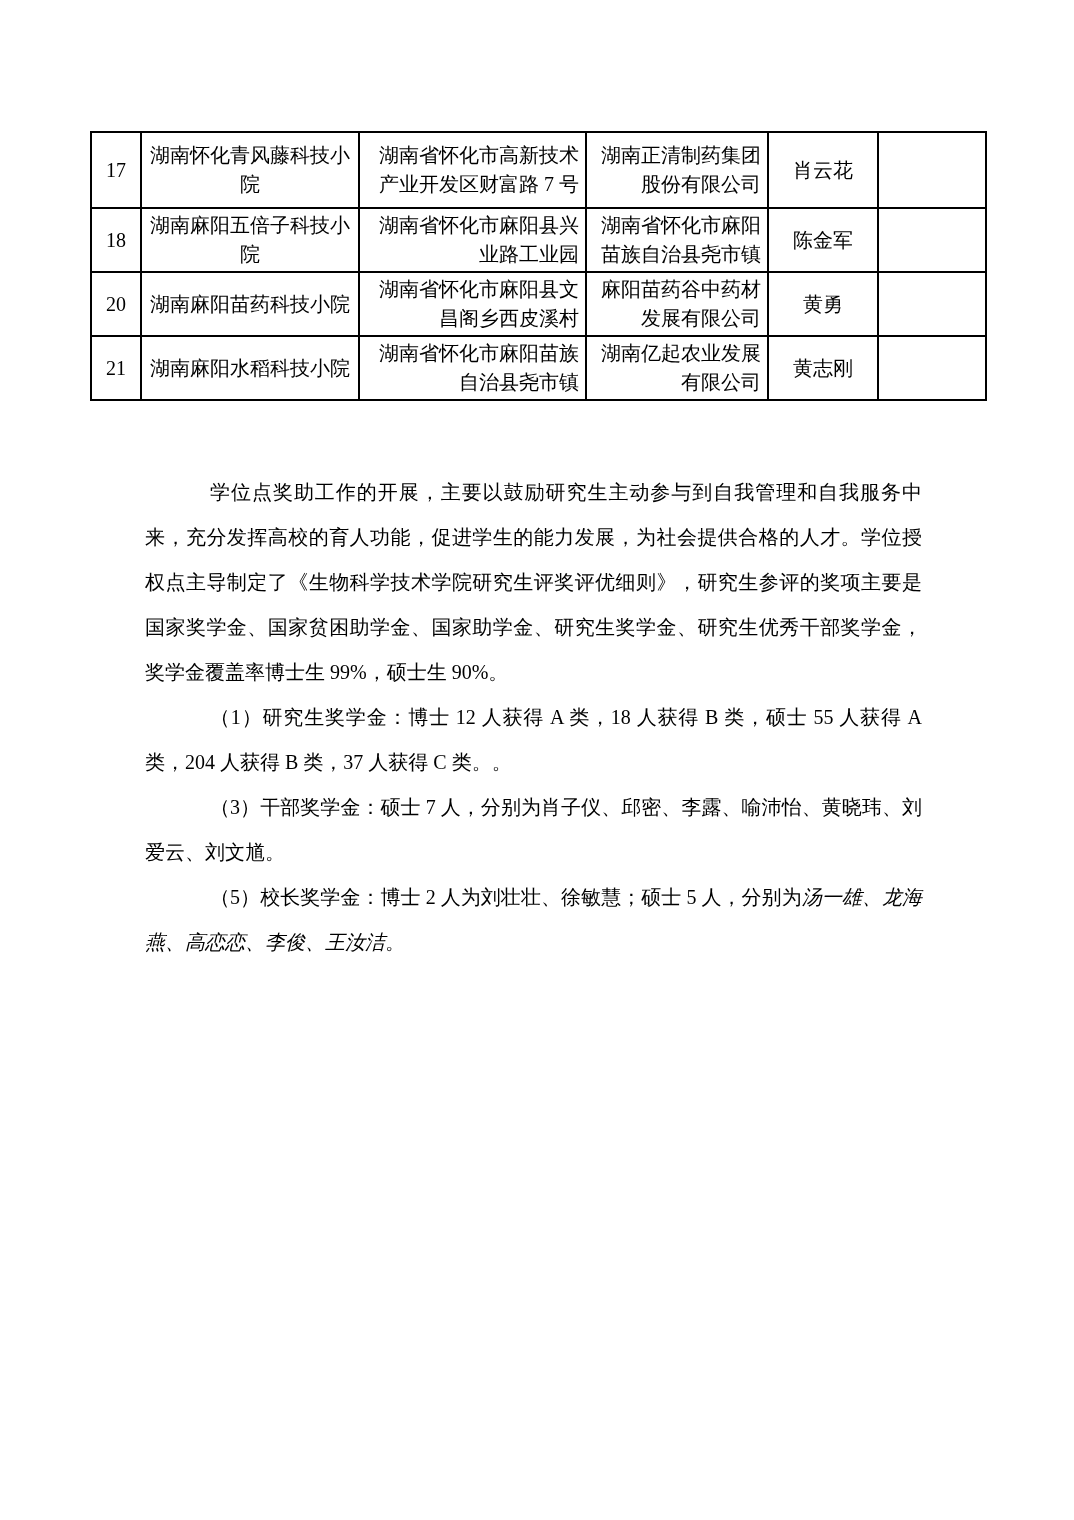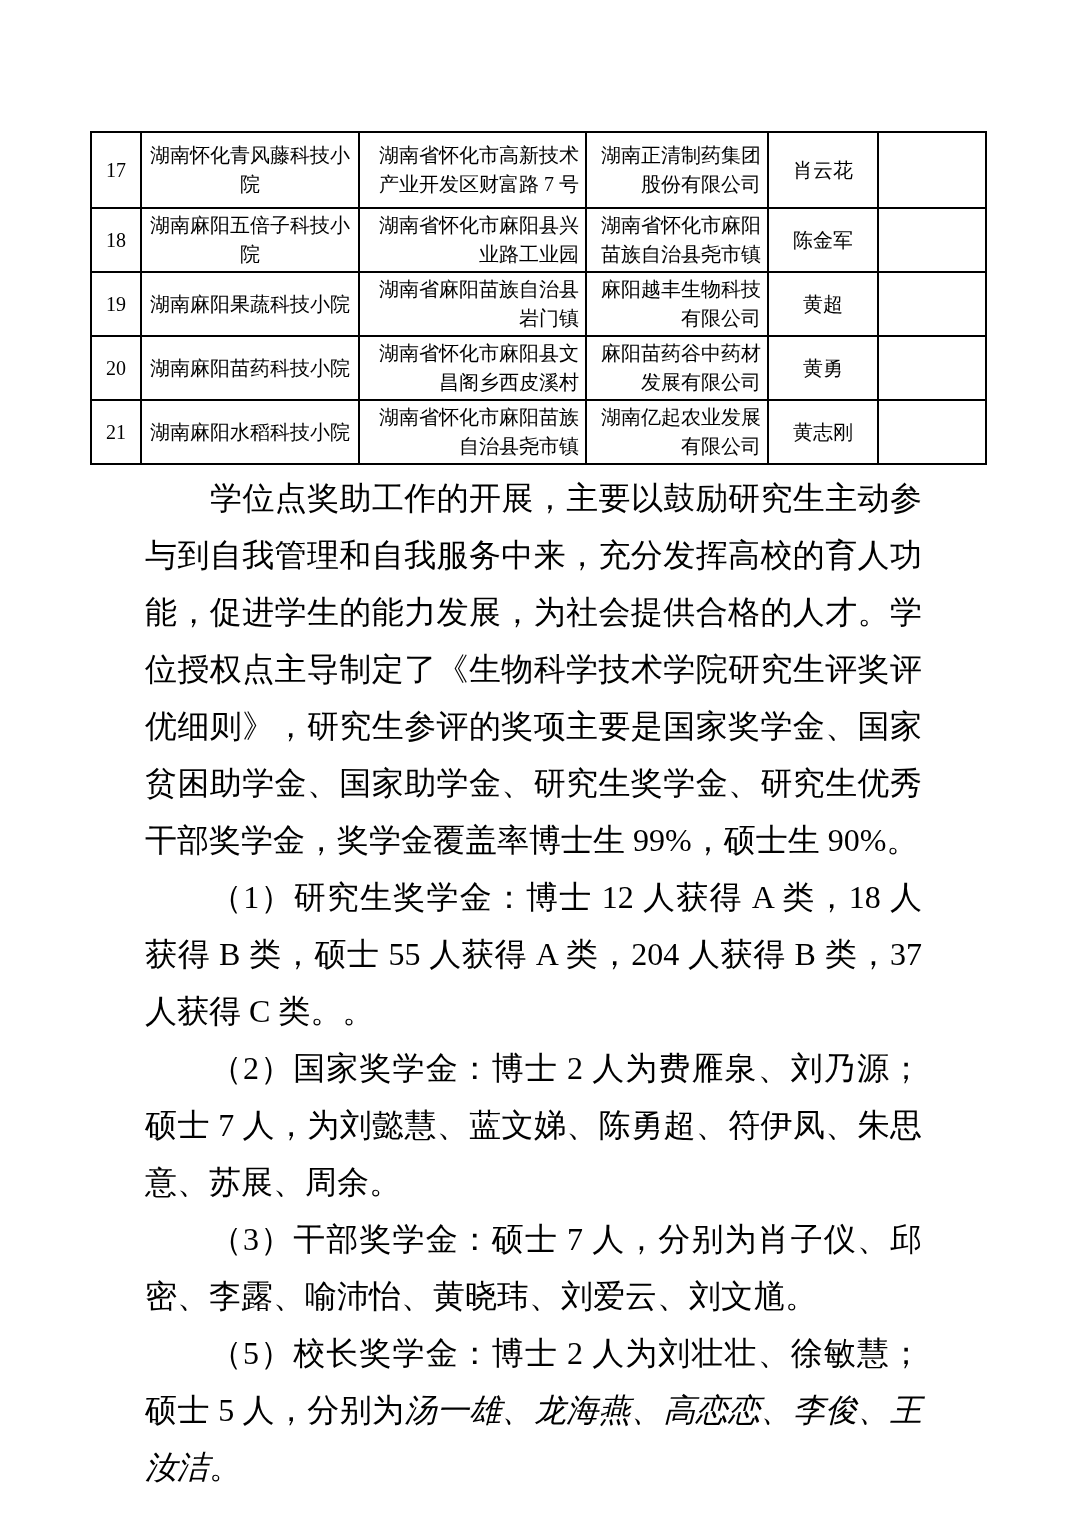--- a/index.html
+++ b/index.html
@@ -59,22 +59,22 @@
   }
   .content h2.sec-heading {
     margin: 0;
     padding-left: 67px;
     font-size: 25px;
     font-weight: bold;
     line-height: 57px;
   }
   .content p.para {
     margin: 0;
-    font-size: 32px;
-    line-height: 57px;
+    font-size: 20px;
+    line-height: 45px;
     text-align: justify;
     text-justify: inter-ideograph;
     text-indent: 65px;
   }
   .italic-names {
     font-style: italic;
   }
 </style>
 </head>
 <body>
@@ -101,28 +101,20 @@
           <td class="c-note"></td>
         </tr>
         <tr class="r18">
           <td class="c-no">18</td>
           <td class="c-name">湖南麻阳五倍子科技小院</td>
           <td class="c-addr">湖南省怀化市麻阳县兴业路工业园</td>
           <td class="c-comp">湖南省怀化市麻阳苗族自治县尧市镇</td>
           <td class="c-person">陈金军</td>
           <td class="c-note"></td>
         </tr>
-        <tr class="r19">
-          <td class="c-no">19</td>
-          <td class="c-name">湖南麻阳果蔬科技小院</td>
-          <td class="c-addr">湖南省麻阳苗族自治县岩门镇</td>
-          <td class="c-comp">麻阳越丰生物科技有限公司</td>
-          <td class="c-person">黄超</td>
-          <td class="c-note"></td>
-        </tr>
         <tr class="r20">
           <td class="c-no">20</td>
           <td class="c-name">湖南麻阳苗药科技小院</td>
           <td class="c-addr">湖南省怀化市麻阳县文昌阁乡西皮溪村</td>
           <td class="c-comp">麻阳苗药谷中药材发展有限公司</td>
           <td class="c-person">黄勇</td>
           <td class="c-note"></td>
         </tr>
         <tr class="r21">
           <td class="c-no">21</td>
@@ -132,18 +124,17 @@
           <td class="c-person">黄志刚</td>
           <td class="c-note"></td>
         </tr>
       </tbody>
     </table>
   </div>
 
   <div class="content">
     <p class="para">学位点奖助工作的开展，主要以鼓励研究生主动参与到自我管理和自我服务中来，充分发挥高校的育人功能，促进学生的能力发展，为社会提供合格的人才。学位授权点主导制定了《生物科学技术学院研究生评奖评优细则》，研究生参评的奖项主要是国家奖学金、国家贫困助学金、国家助学金、研究生奖学金、研究生优秀干部奖学金，奖学金覆盖率博士生 99%，硕士生 90%。</p>
     <p class="para">（1）研究生奖学金：博士 12 人获得 A 类，18 人获得 B 类，硕士 55 人获得 A 类，204 人获得 B 类，37 人获得 C 类。。</p>
-    <p class="para">（2）国家奖学金：博士 2 人为费雁泉、刘乃源；硕士 7 人，为刘懿慧、蓝文娣、陈勇超、符伊凤、朱思意、苏展、周余。</p>
     <p class="para">（3）干部奖学金：硕士 7 人，分别为肖子仪、邱密、李露、喻沛怡、黄晓玮、刘爱云、刘文馗。</p>
     <p class="para"><span>（5）校长奖学金：博士 2 人为刘壮壮、徐敏慧；硕士 5 人，分别为</span><span class="italic-names">汤一雄、龙海燕、高恋恋、李俊、王汝洁</span><span>。</span></p>
   </div>
 
 </div>
 
 </body></html>

